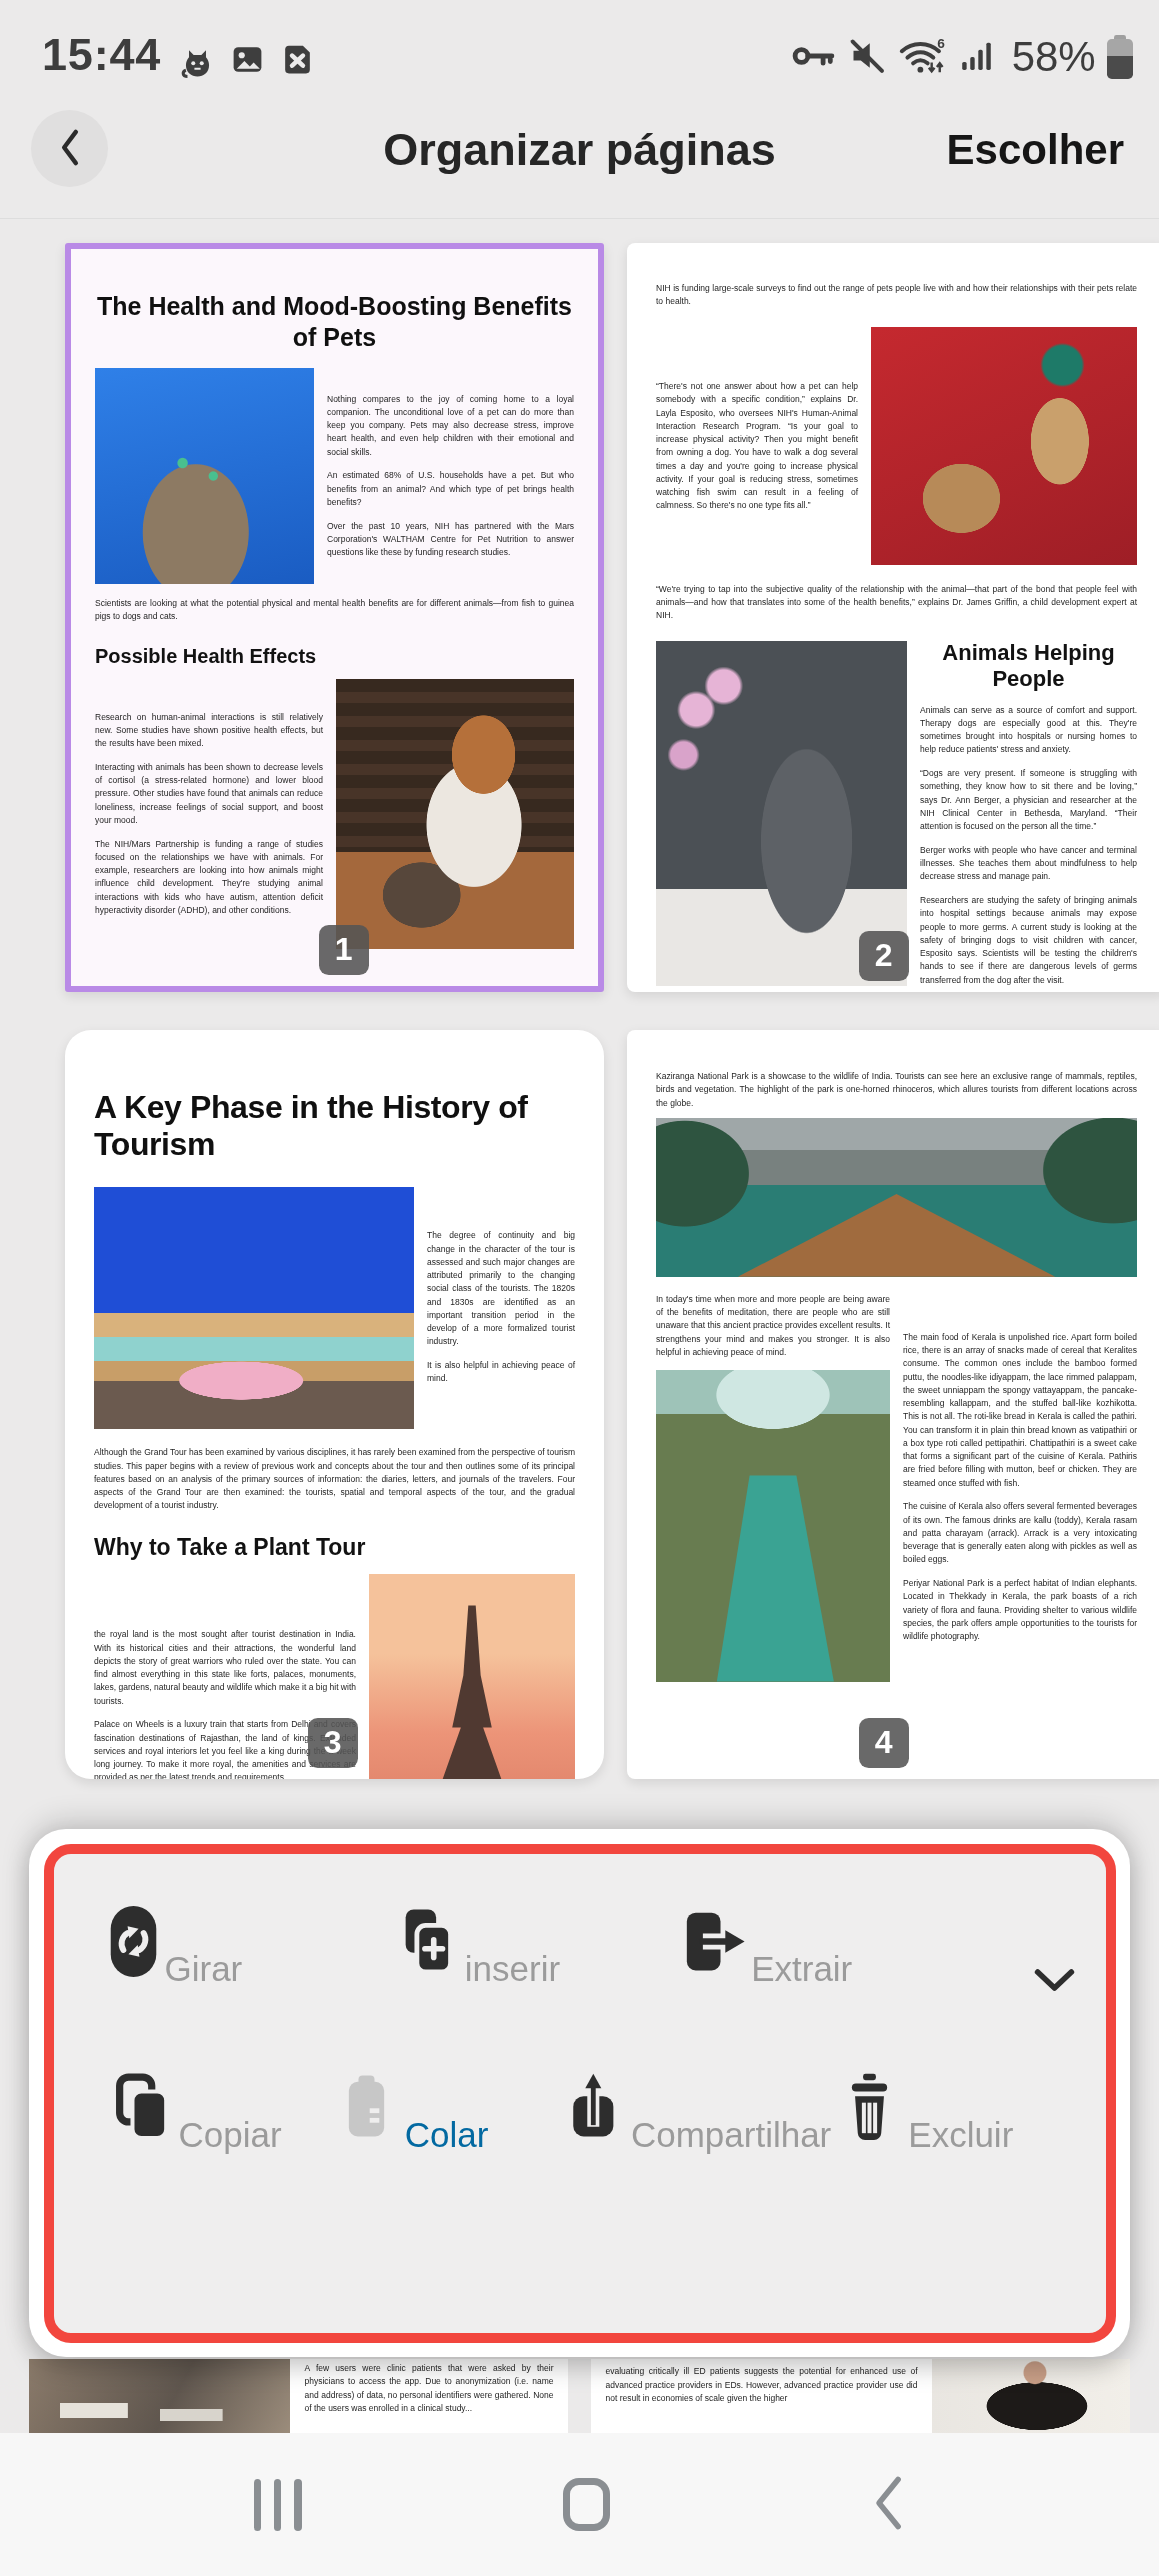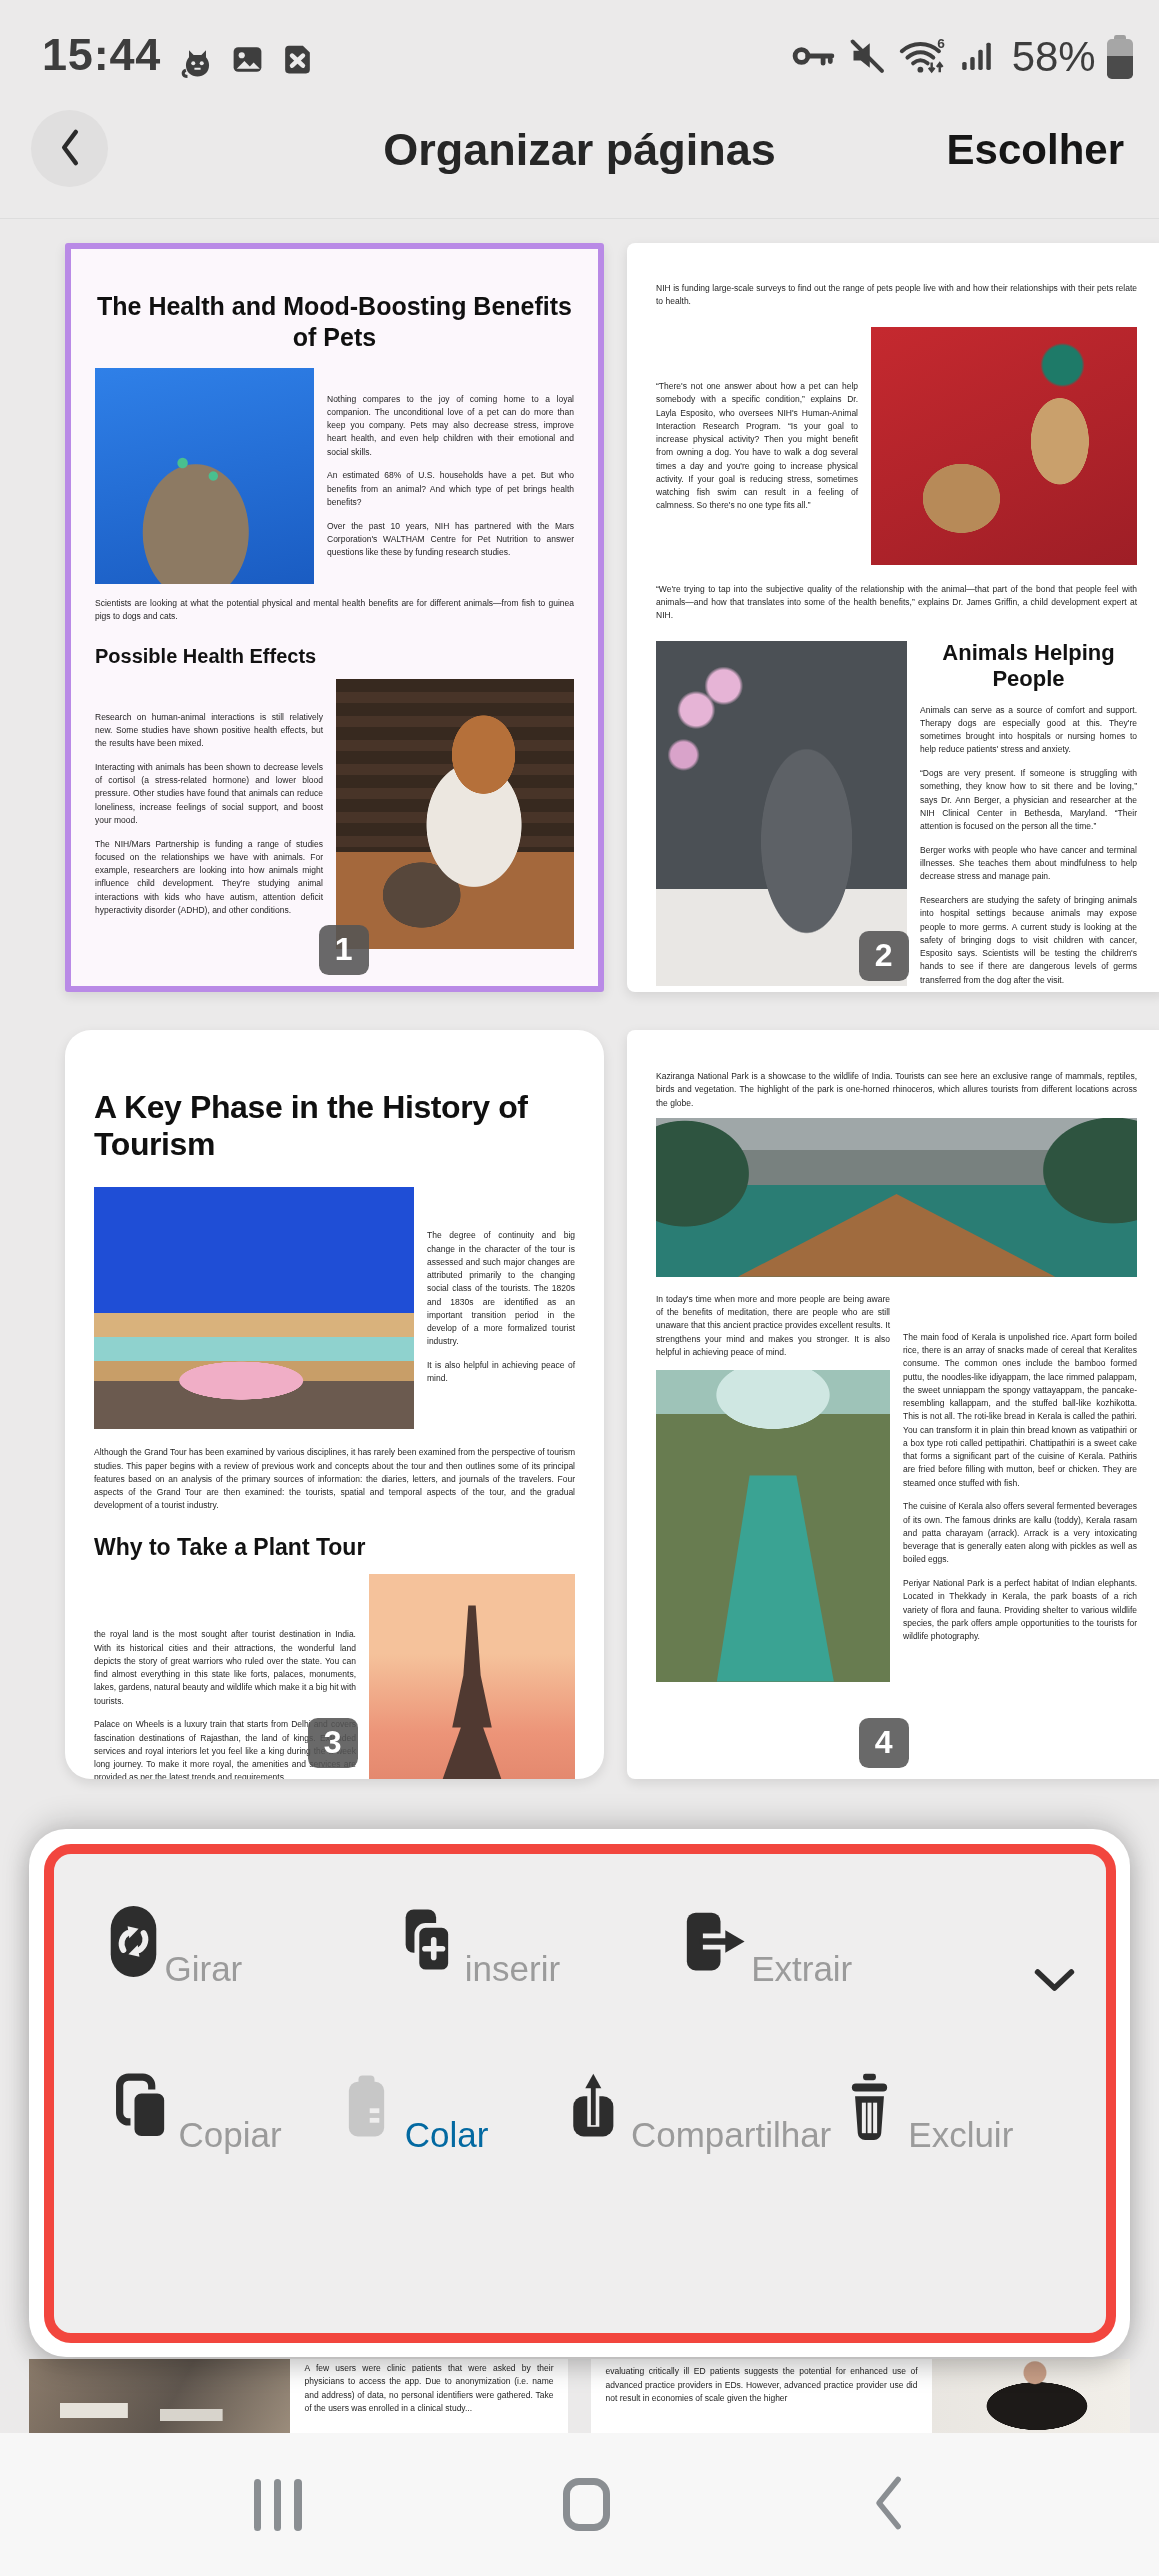--- a/index.html
+++ b/index.html
@@ -302,21 +302,21 @@
         <p>The main food of Kerala is unpolished rice. Apart form boiled rice, there is an array of snacks made of cereal that Keralites consume. The common ones include the bamboo formed puttu, the noodles-like idiyappam, the lace rimmed palappam, the sweet unniappam the spongy vattayappam, the pancake-resembling kallappam, and the stuffed ball-like kozhikotta. This is not all. The roti-like bread in Kerala is called the pathiri. You can transform it in plain thin bread known as vatipathiri or a box type roti called pettipathiri. Chattipathiri is a sweet cake that forms a significant part of the cuisine of Kerala. Pathiris are fried before filling with mutton, beef or chicken. They are steamed once stuffed with fish.</p>
         <p>The cuisine of Kerala also offers several fermented beverages of its own. The famous drinks are kallu (toddy), Kerala rasam and patta charayam (arrack). Arrack is a very intoxicating beverage that is generally eaten along with pickles as well as boiled eggs.</p>
         <p>Periyar National Park is a perfect habitat of Indian elephants. Located in Thekkady in Kerala, the park boasts of a rich variety of flora and fauna. Providing shelter to various wildlife species, the park offers ample opportunities to the tourists for wildlife photography.</p>
       </div>
     </div>
     <div class="badge b43">4</div>
   </div>
 
   <div class="pcard p5">
     <div class="ph img-desk" style="width:261px;height:100%;"></div>
-    <div class="txt body-t">A few users were clinic patients that were asked by their physicians to access the app. Due to anonymization (i.e. name and address) of data, no personal identifiers were gathered. Take of the users was enrolled in a clinical study...</div>
+    <div class="txt body-t">A few users were clinic patients that were asked by their physicians to access the app. Due to anonymization (i.e. name and address) of data, no personal identifiers were gathered. None of the users was enrolled in a clinical study...</div>
   </div>
   <div class="pcard p6">
     <div class="txt body-t" style="padding-top:6.4px;">evaluating critically ill ED patients suggests the potential for enhanced use of advanced practice providers in EDs. However, advanced practice provider use did not result in economies of scale given the higher</div>
     <div class="ph img-woman" style="width:198px;height:100%;"></div>
   </div>
 
   <div class="sheet">
     <div class="sheet-inner">
       <div class="as-row1">
         <div class="as-item">

